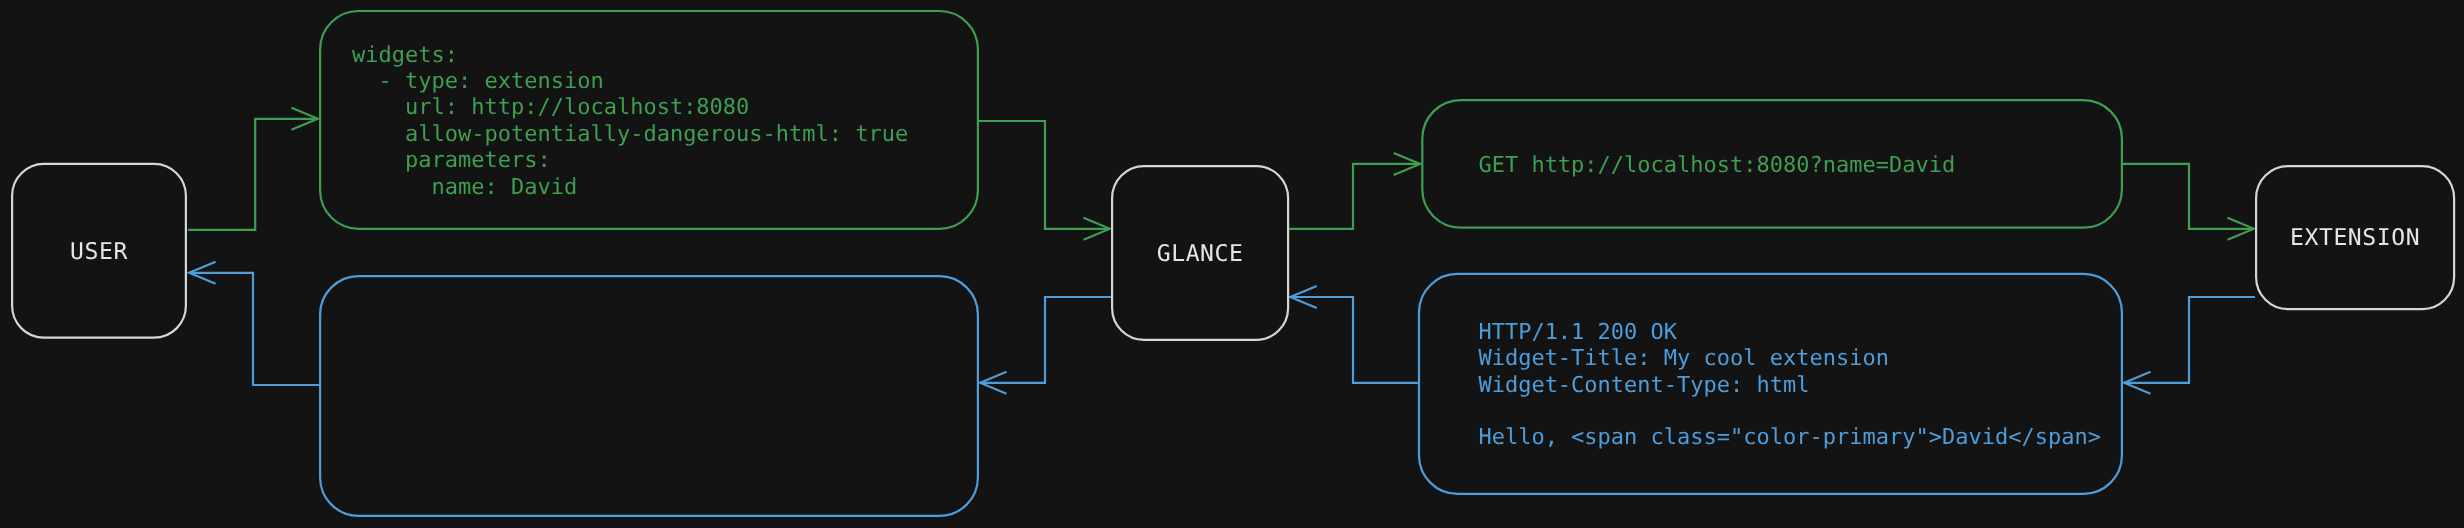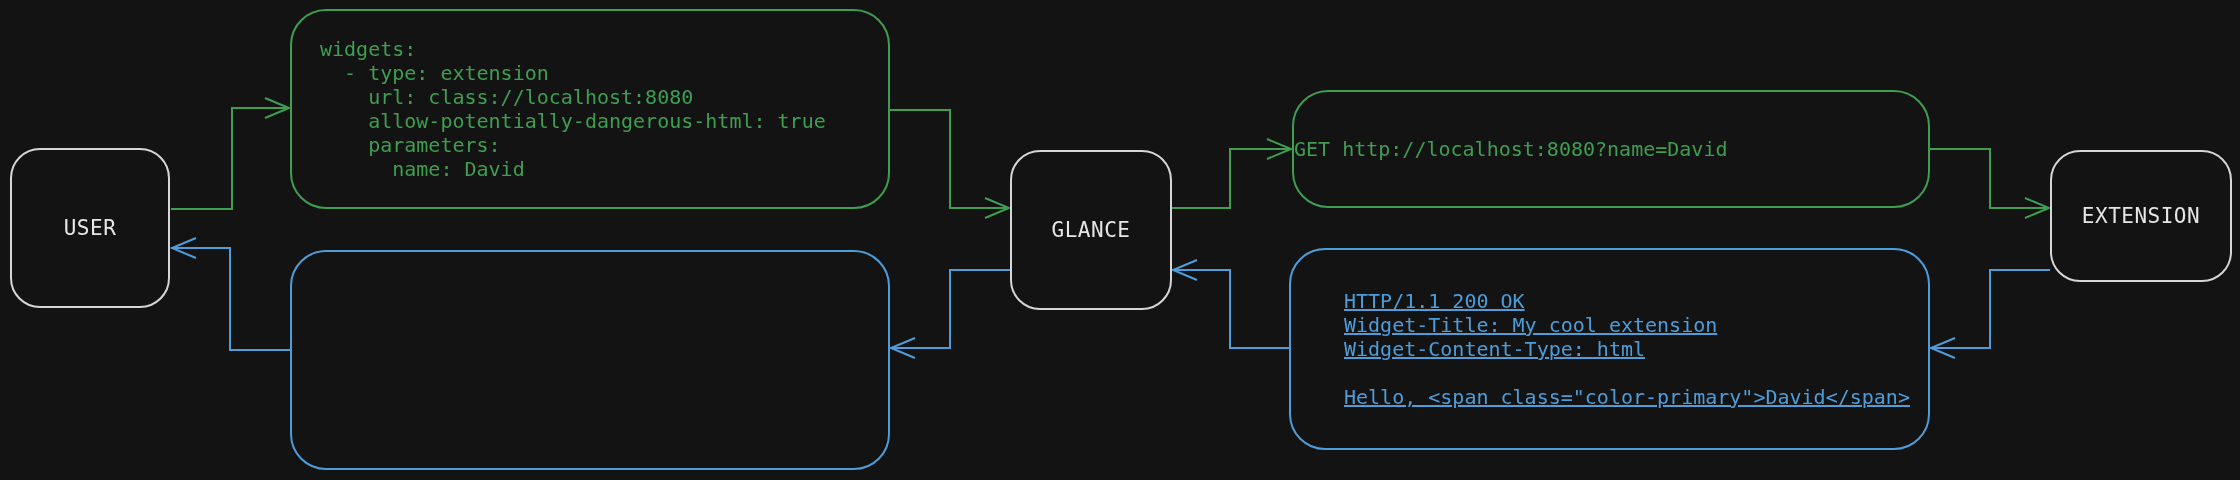--- a/index.html
+++ b/index.html
@@ -47,22 +47,22 @@
   #widget-box   { left: 290px;  top: 250px; width: 600px; height: 220px; display: block; }
 
   .box pre {
     margin: 0;
     font-family: inherit;
     font-size: 20px;
     line-height: 24px;
     white-space: pre;
   }
   #config-box pre   { padding-left: 28px; }
-  #request-box pre  { }
-  #response-box pre { padding-left: 53px; text-decoration: underline; }
+  #request-box pre  { padding-left: 50px; }
+  #response-box pre { padding-left: 53px; }
 </style>
 </head>
 <body>
 
 <div class="canvas">
 
   <svg class="wires" viewBox="0 0 2240 480" aria-hidden="true">
     <defs>
       <marker id="ah-g" viewBox="0 0 28 24" refX="26" refY="12" markerWidth="28" markerHeight="24" markerUnits="userSpaceOnUse" orient="auto">
         <path d="M2 2 L26 12 L2 22" fill="none" stroke="#3e9e51" stroke-width="2"></path>
@@ -91,21 +91,21 @@
     <span>USER</span>
   </div>
 
   <div class="node" id="node-extension">
     <span>EXTENSION</span>
   </div>
 
   <div class="box green" id="config-box">
     <pre>widgets:
   - type: extension
-    url: class://localhost:8080
+    url: http://localhost:8080
     allow-potentially-dangerous-html: true
     parameters:
       name: David</pre>
   </div>
 
   <div class="box green" id="request-box">
     <pre>GET http://localhost:8080?name=David</pre>
   </div>
 
   <div class="box blue" id="response-box">

